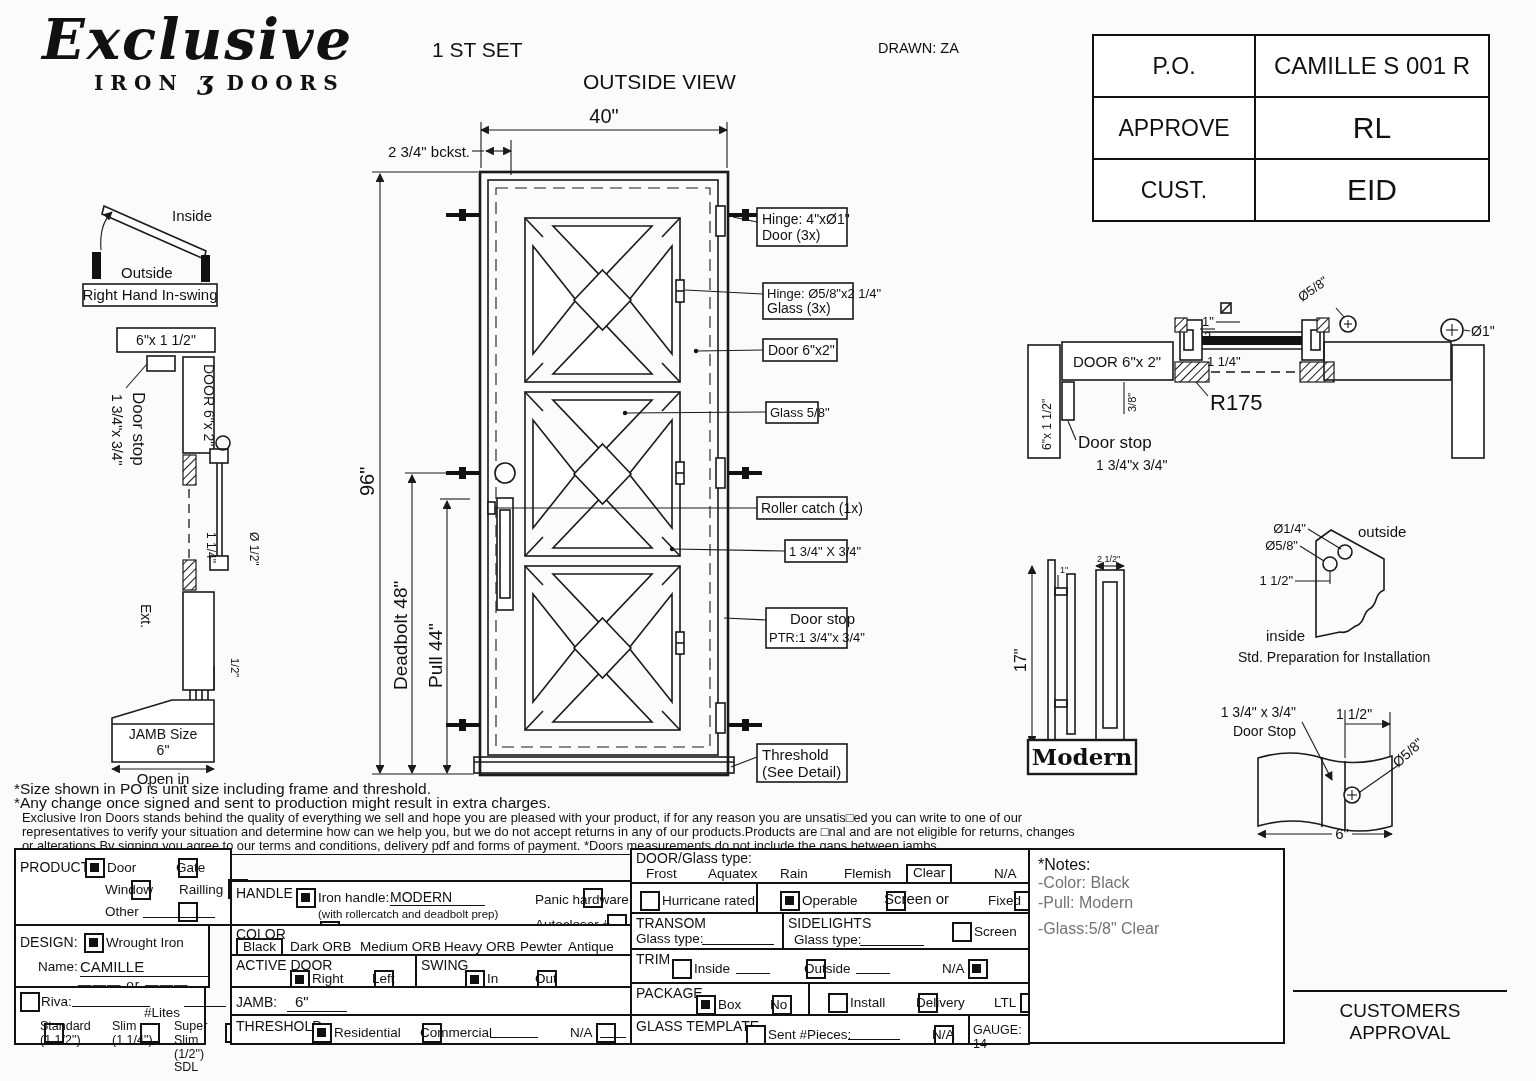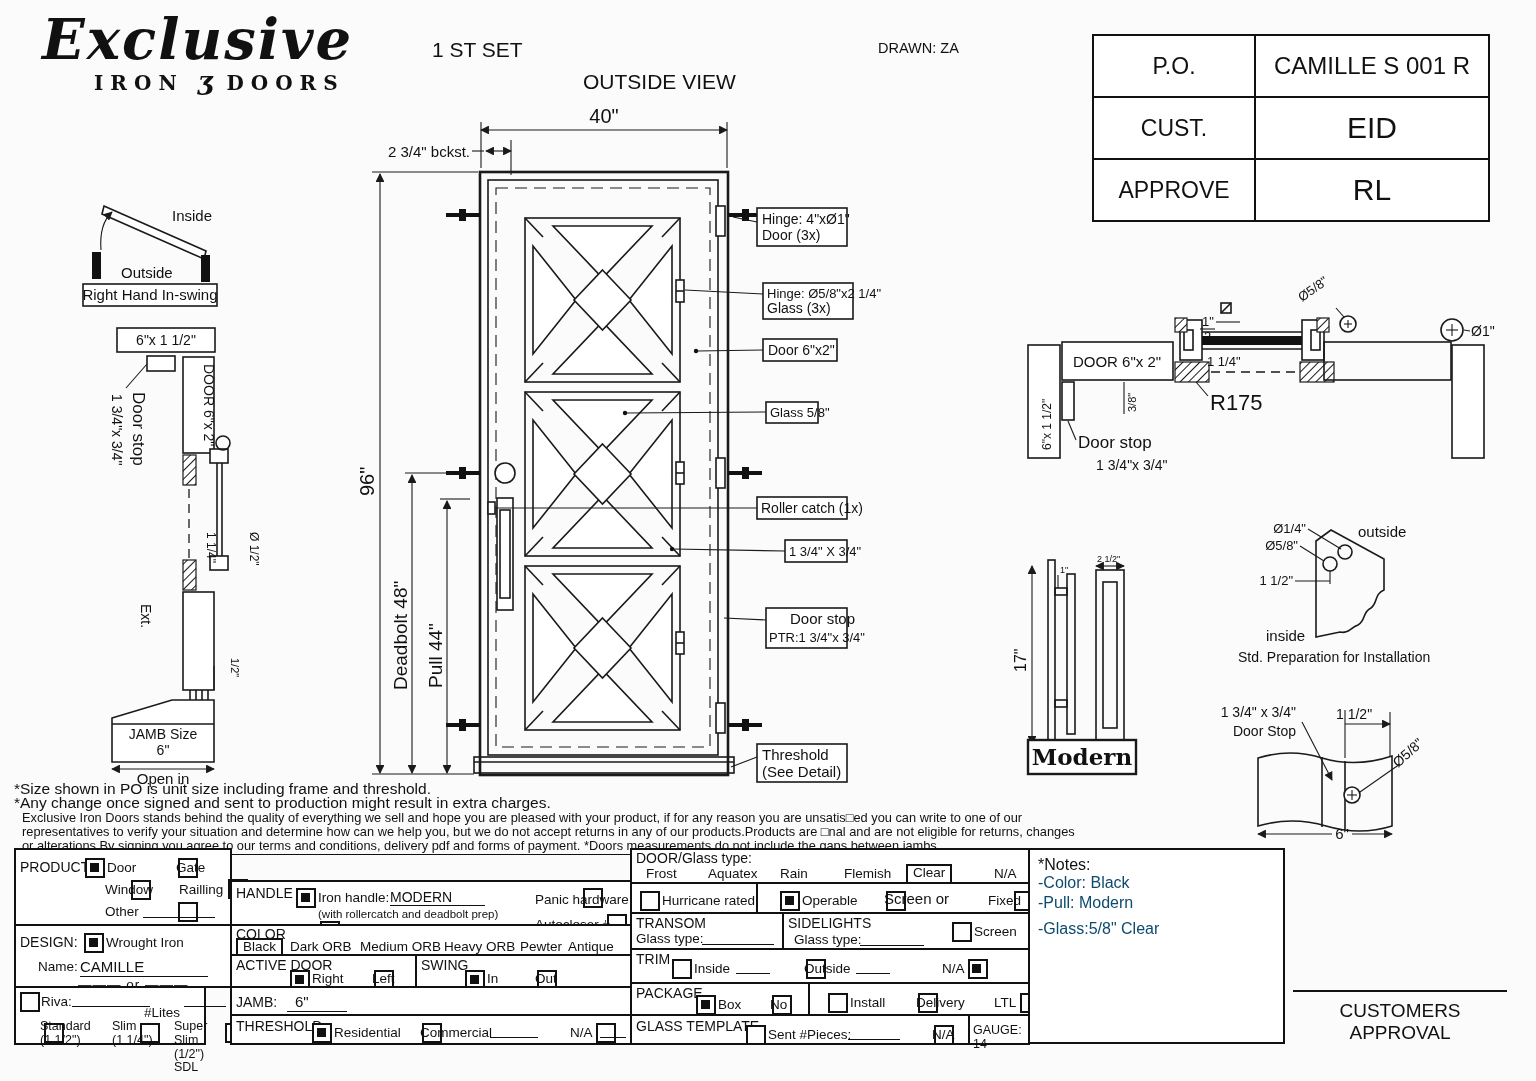--- a/index.html
+++ b/index.html
@@ -32,21 +32,21 @@
   .info-val1{font-size:24px}.info-val2{font-size:30px}
   
   .cell{position:absolute;border:2px solid #111;background:#fff;box-sizing:border-box;
         font-size:13.5px;line-height:1.1}
   .cb{display:inline-block;width:16px;height:16px;border:2px solid #111;background:#fff;
       vertical-align:-4px;position:relative;flex:none}
   .cb.on::after{content:"";position:absolute;left:2.5px;top:2.5px;width:9px;height:9px;background:#111}
   .bl{display:inline-block;border-bottom:1.6px solid #111;height:13px;vertical-align:-3px}
   .boxed{border:2px solid #111;padding:0 5px 1px 5px}
   .ttl{font-size:14px}
-  .red{color:#0c4a6e}
+  .red{color:#737373}
   .disc1{font-size:15.5px}
   .disc2{font-size:12.8px}
 </style>
 </head>
 <body>
 
 <svg class="abs" style="left:0;top:0;z-index:0" width="1536" height="1081" viewBox="0 0 1536 1081">
   <defs>
     <marker id="ar" viewBox="0 0 10 10" refX="9" refY="5" markerWidth="8" markerHeight="8" orient="auto-start-reverse">
       <path d="M0,0L10,5L0,10z" fill="#1a1a1a"></path>
@@ -331,26 +331,26 @@
 <div class="abs hdr-title" style="left:583px;top:70px;z-index:1">OUTSIDE VIEW</div>
 <div class="abs" style="left:878px;top:40px;font-size:14.5px;z-index:1">DRAWN: ZA</div>
 
 <table class="info-table abs" style="left:1092px;top:34px;z-index:1">
   <tbody>
       <tr>
     <td class="info-label">P.O.</td>
     <td class="info-val1">CAMILLE S 001 R</td>
   </tr>
   <tr>
+    <td class="info-label">APPROVE</td>
+    <td class="info-val2">RL</td>
+  </tr>
+  <tr>
     <td class="info-label">CUST.</td>
     <td class="info-val2">EID</td>
-  </tr>
-  <tr>
-    <td class="info-label">APPROVE</td>
-    <td class="info-val2">RL</td>
   </tr>
 </tbody>
   </table>
 
 <div class="abs disc1" style="left:14px;top:780px;z-index:1">*Size shown in PO is unit size including frame and threshold.</div>
 <div class="abs disc1" style="left:14px;top:794px;z-index:1">*Any change once signed and sent to production might result in extra charges.</div>
 <div class="abs disc2" style="left:22px;top:810px;z-index:1">Exclusive Iron Doors stands behind the quality of everything we sell and hope you are pleased with your product, if for any reason you are unsatis□ed you can write to one of our</div>
 <div class="abs disc2" style="left:22px;top:824px;z-index:1">representatives to verify your situation and determine how can we help you, but we do not accept returns in any of our products.Products are □nal and are not eligible for returns, changes</div>
 <div class="abs disc2" style="left:22px;top:838px;z-index:1;border-bottom:1px solid #111;padding-bottom:1px">or alterations.By signing you agree to our terms and conditions, delivery pdf and forms of payment. *Doors measurements do not include the gaps between jambs</div>
 
@@ -362,21 +362,21 @@
   <span class="abs" style="left:160px;top:11px">Gate</span>
   <span class="abs cb" style="left:67px;top:30px"></span>
   <span class="abs" style="left:89px;top:33px">Window</span>
   <span class="abs cb" style="left:141px;top:29px"></span>
   <span class="abs" style="left:163px;top:33px">Railling</span>
   <span class="abs cb" style="left:67px;top:52px"></span>
   <span class="abs" style="left:89px;top:55px">Other</span>
   <span class="abs bl" style="left:127px;top:54px;width:72px"></span>
 </div>
 
-<div class="cell" style="left:14px;top:924px;width:218px;height:64px;z-index:1">
+<div class="cell" style="left:14px;top:924px;width:196px;height:64px;z-index:1">
   <span class="abs ttl" style="left:4px;top:9px">DESIGN:</span>
   <span class="abs cb on" style="left:68px;top:7px"></span>
   <span class="abs" style="left:90px;top:10px">Wrought Iron</span>
   <span class="abs" style="left:22px;top:34px">Name:</span>
   <span class="abs" style="left:64px;top:33px;border-bottom:1.6px solid #111;width:128px;font-size:15px">CAMILLE</span>
   <span class="abs" style="left:62px;top:52px;letter-spacing:1px">——— <span>or</span> ———</span>
 </div>
 
 <div class="cell" style="left:14px;top:986px;width:192px;height:59px;z-index:1">
   <span class="abs cb" style="left:4px;top:4px"></span>

